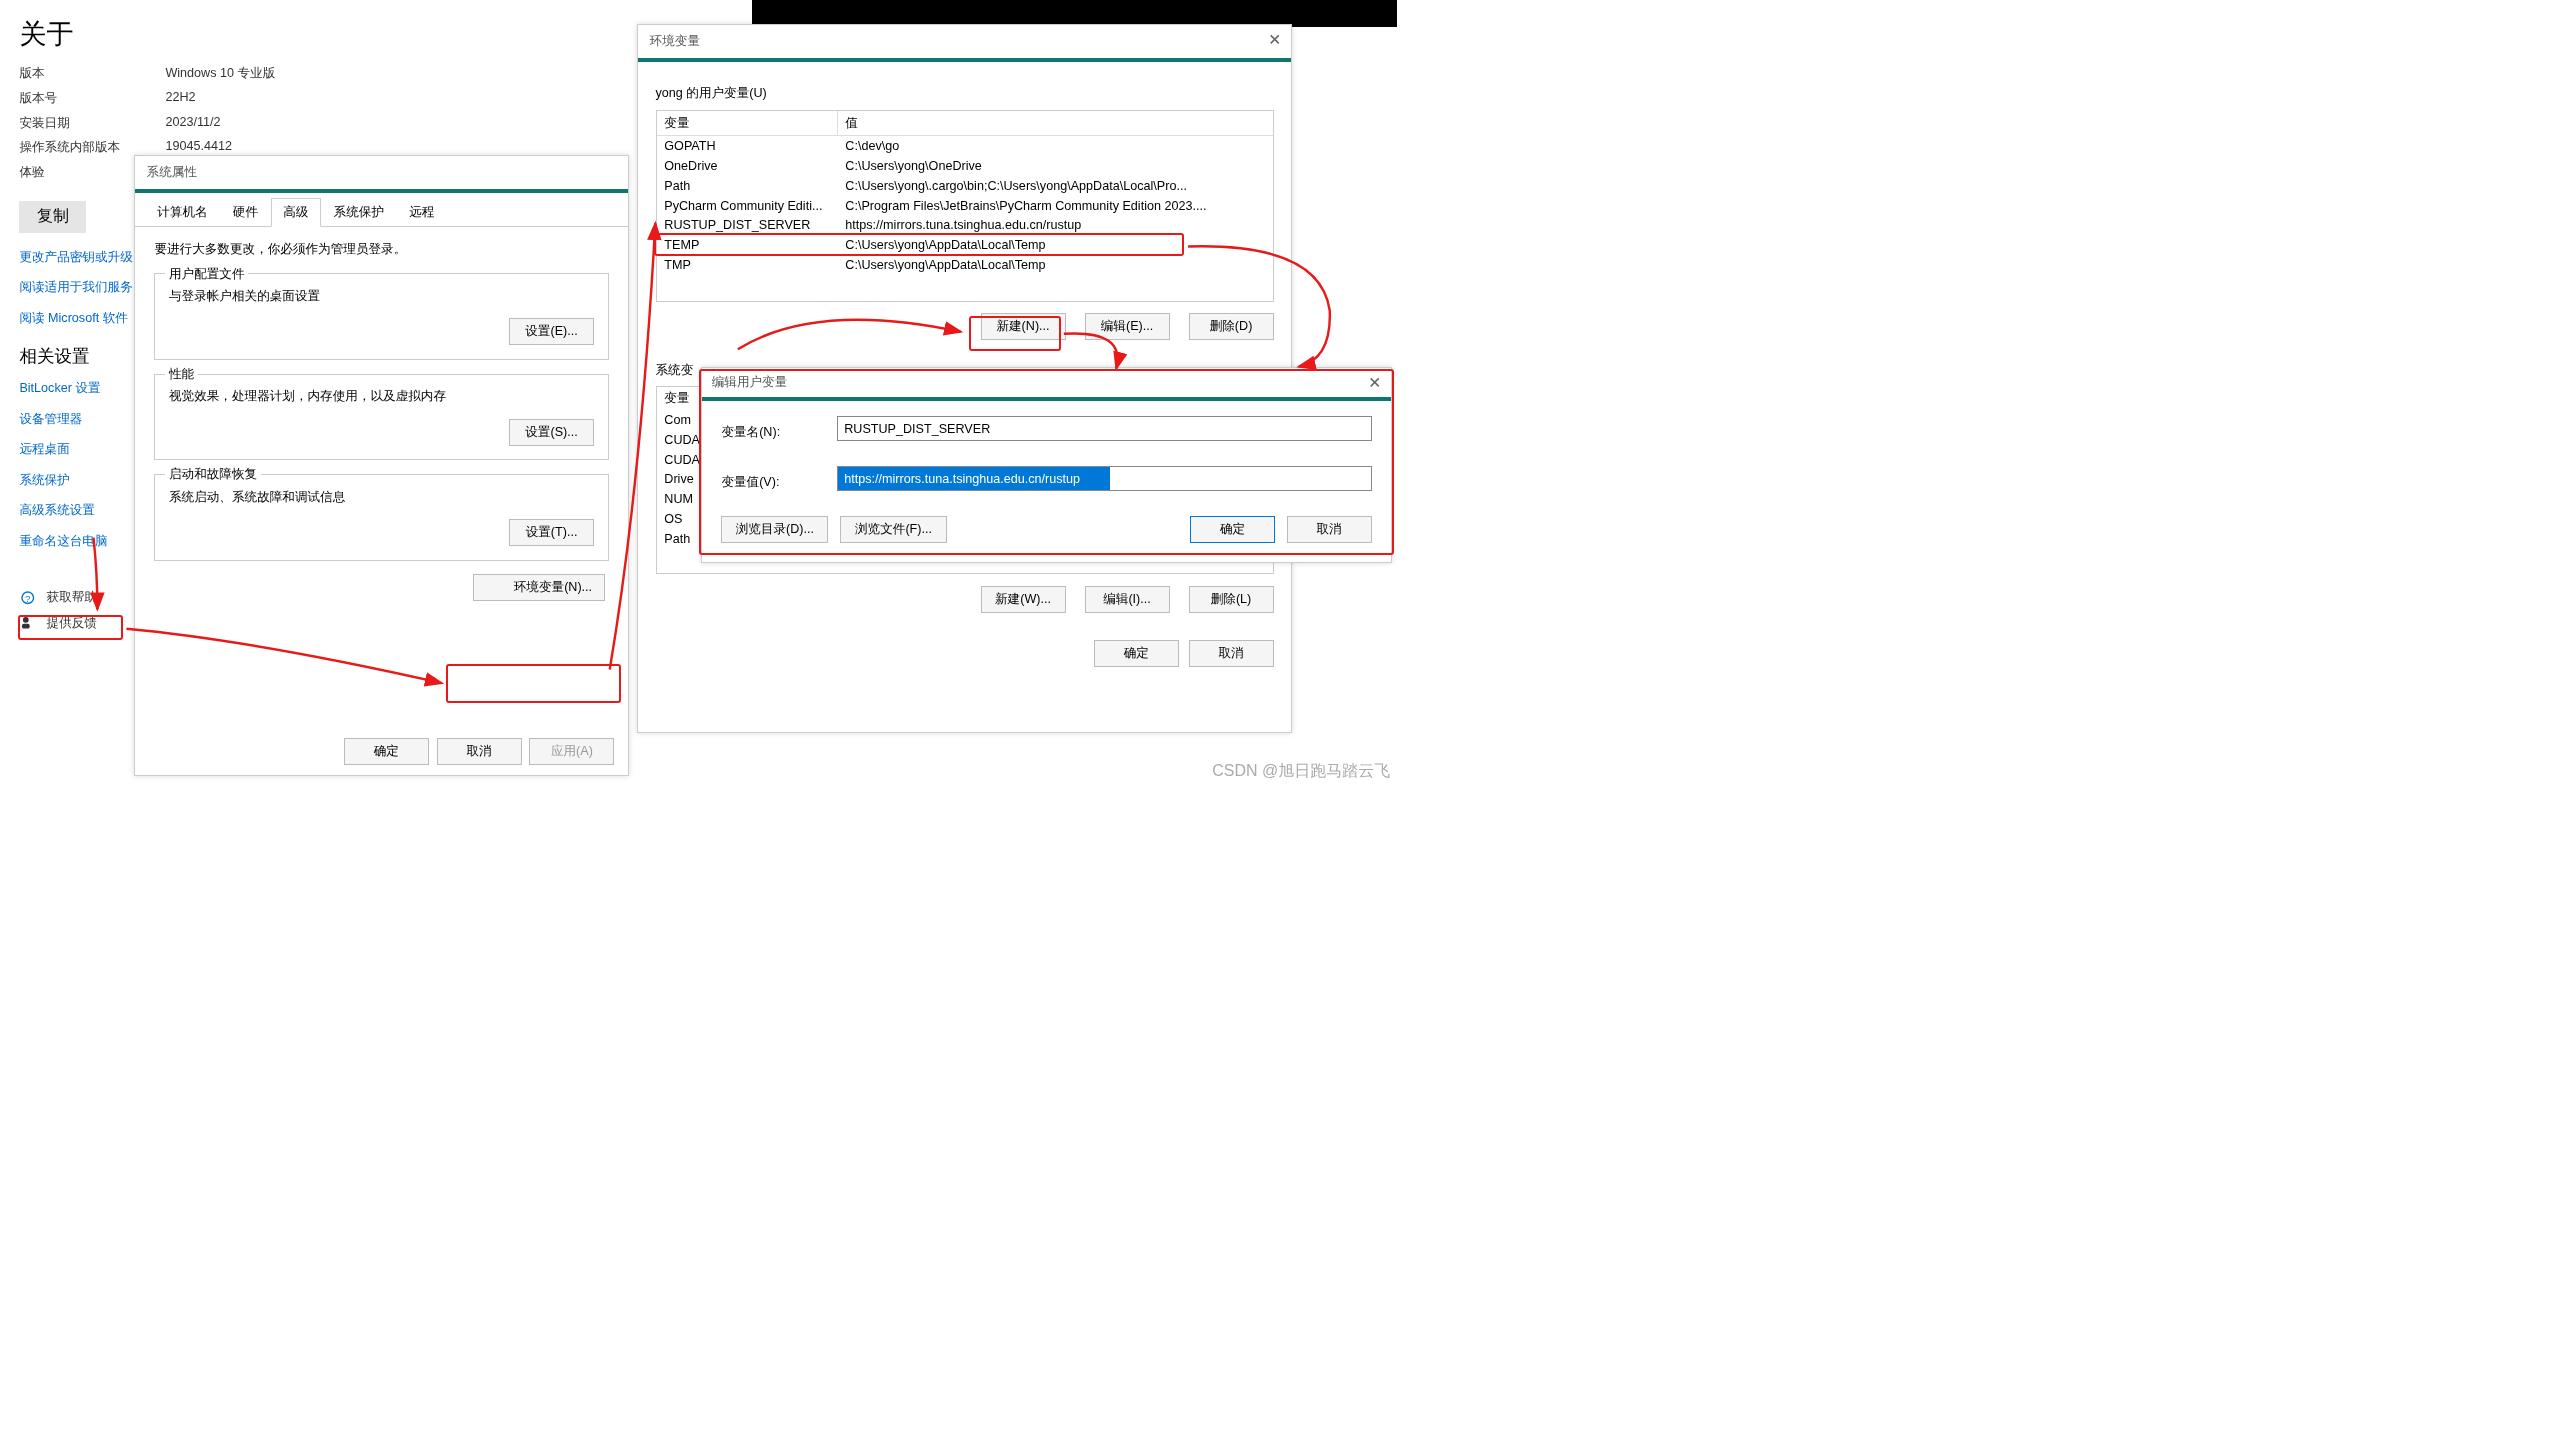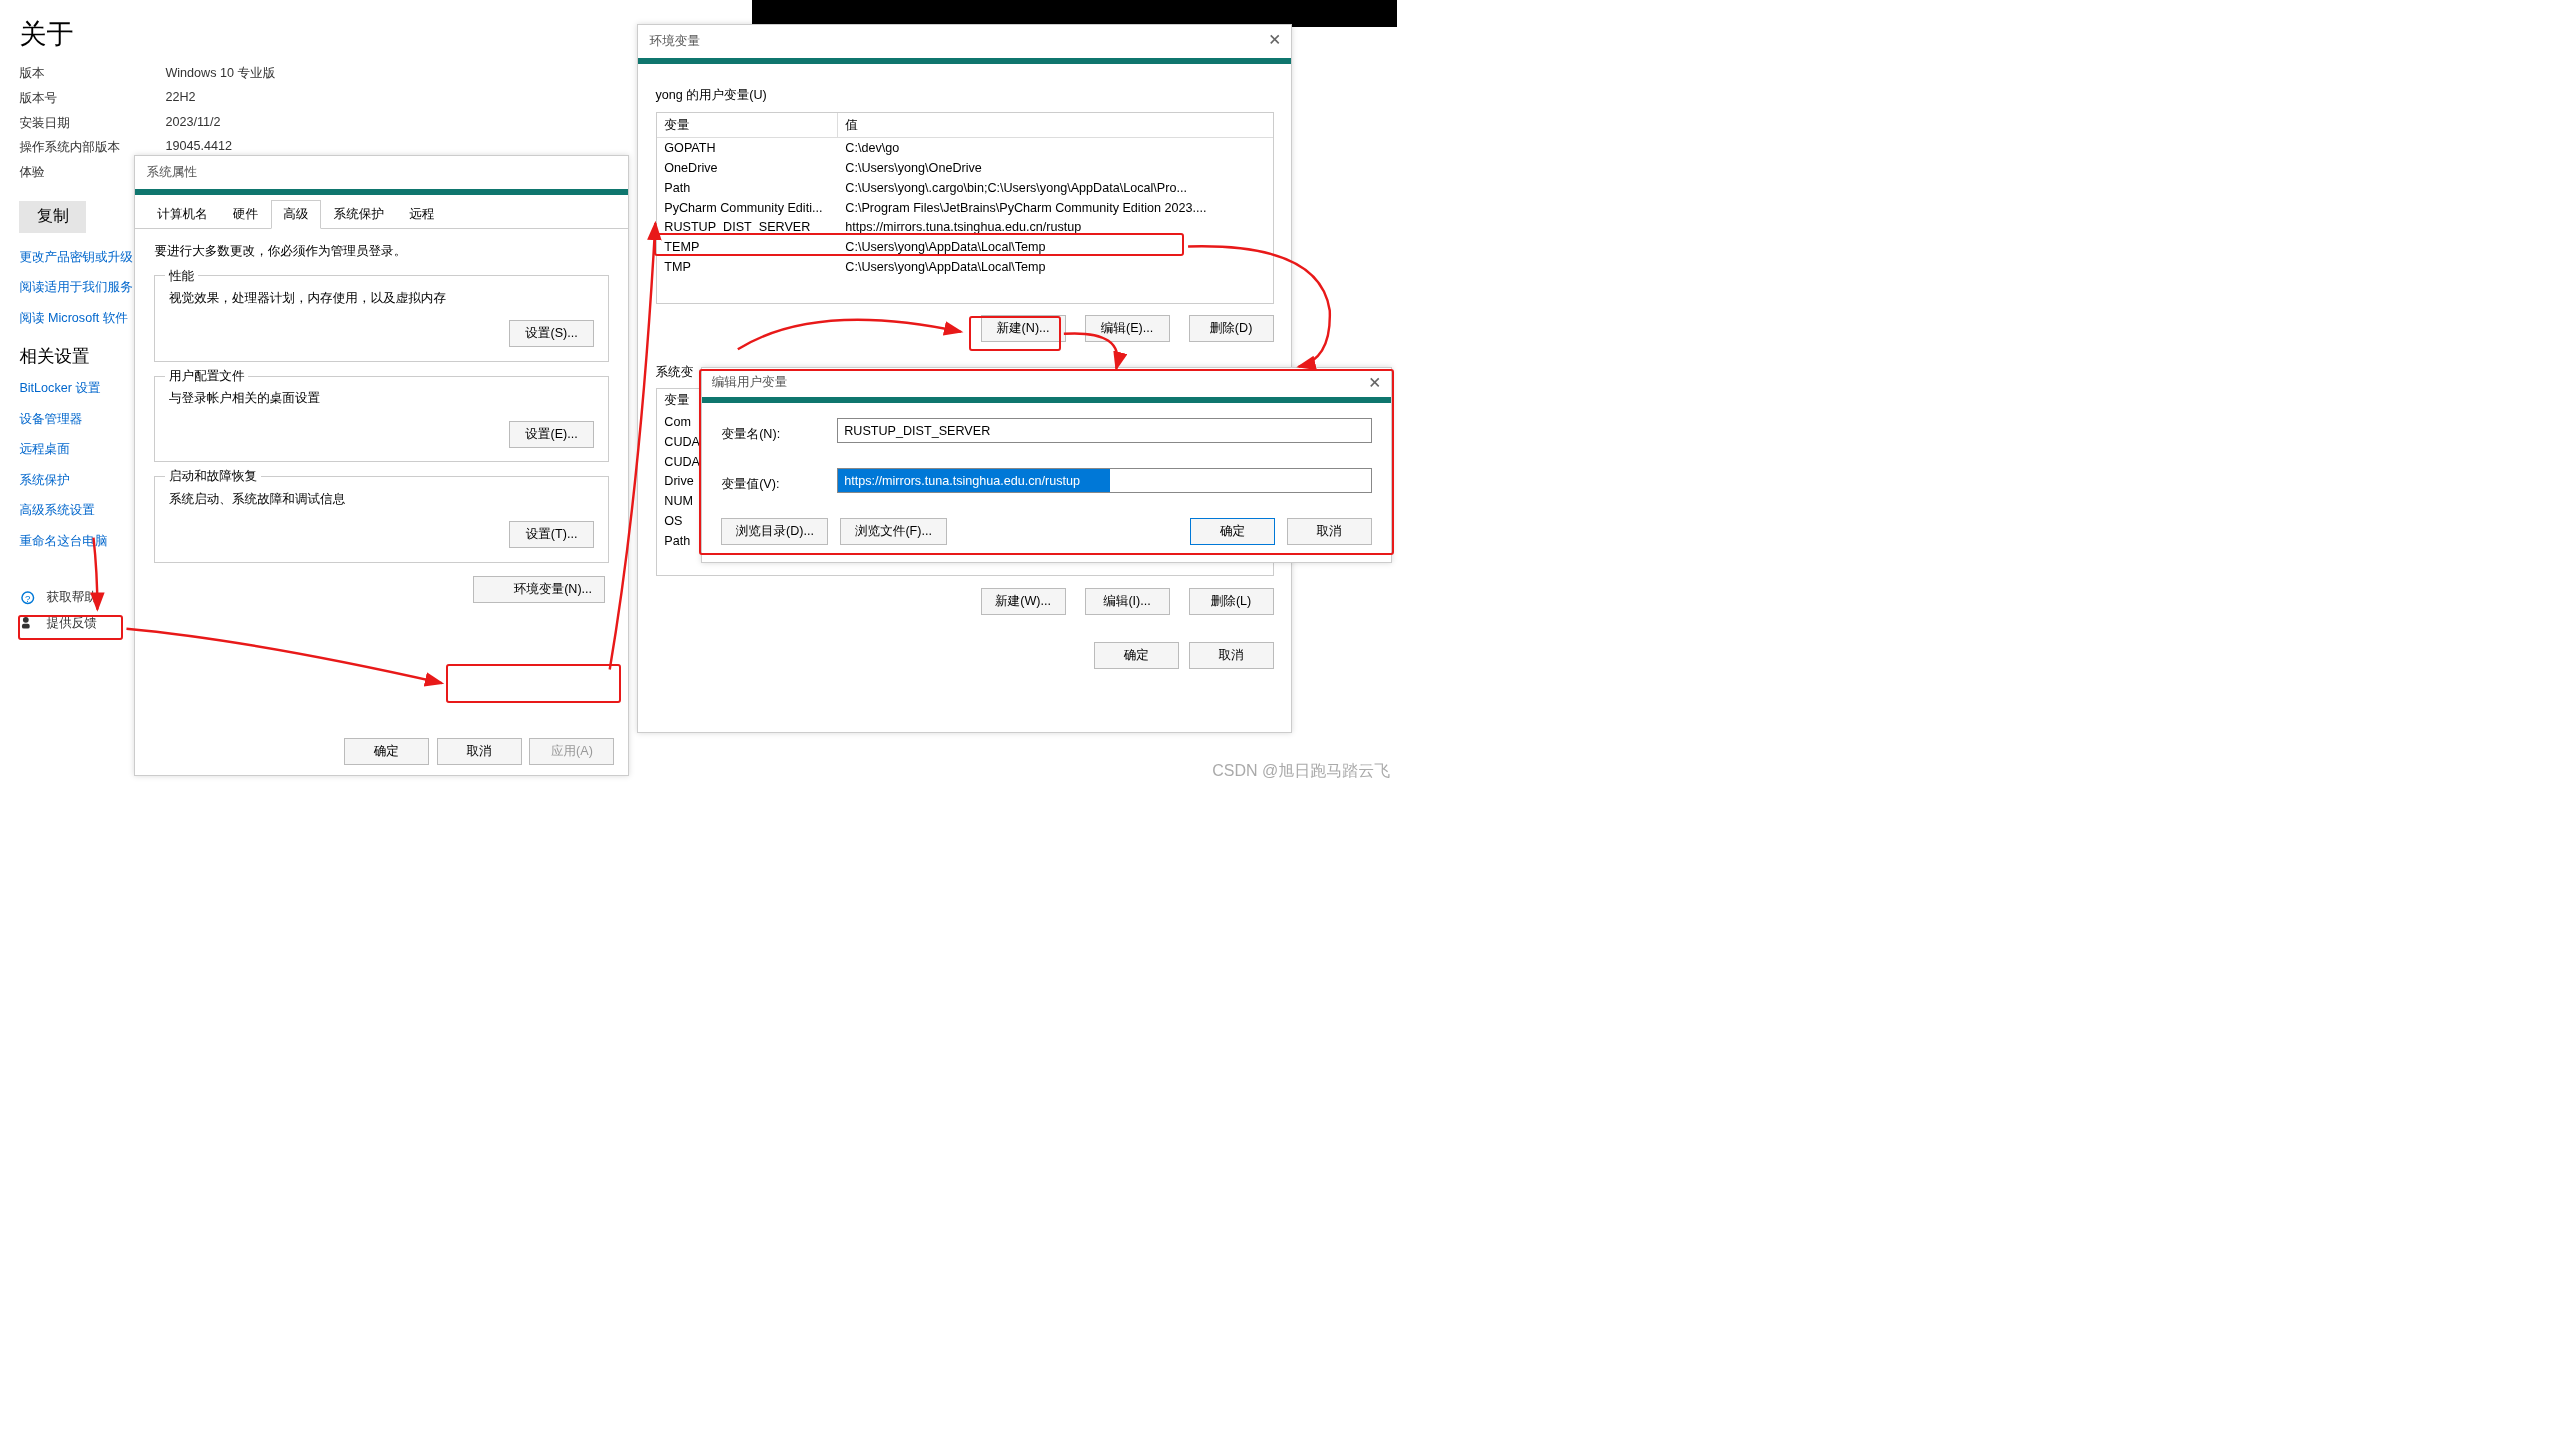--- a/index.html
+++ b/index.html
@@ -13,21 +13,21 @@
 .info-row .val { color: #333; }
 .copy-btn { display: inline-block; background: #e5e5e5; padding: 5.8px 17.5px; margin-top: 11.6px; margin-bottom: 15.5px; cursor: pointer; font-size: 16px; }
 .link { color: #0066cc; margin-bottom: 13.6px; display: block; font-size: 12.6px; cursor: pointer; }
 .section-title { font-size: 17.5px; font-weight: 400; margin-top: 17.5px; margin-bottom: 11.6px; }
 .help-row { display:flex; align-items:center; gap:9.7px; margin-top:7.8px; color:#333; font-size:12.6px; }
 .help-row .ico { width:17.5px; height:17.5px; display:inline-flex; align-items:center; justify-content:center; }
 
 
 .dialog { position: absolute; background: #fff; border: 1px solid #ccc; box-shadow: 0 0 5.8px rgba(0,0,0,0.15); }
 .sysprops { left: 134px; top: 155px; width: 495px; height: 621px; }
-.dlg-title { padding: 7.8px 11.6px; font-size: 12.6px; color: #555; border-bottom: 6px solid #0f766e; }
+.dlg-title { padding: 7.8px 11.6px; font-size: 12.6px; color: #555; border-bottom: 4px solid #0f766e; }
 .tabs { display:flex; border-bottom:1px solid #ccc; padding: 5.8px 9.7px 0 9.7px; }
 .tab { padding: 4.9px 11.6px; border:1px solid transparent; border-bottom:none; font-size:12.6px; cursor:pointer; }
 .tab.active { border:1px solid #ccc; border-bottom:1px solid #fff; background:#fff; margin-bottom:-1px; }
 .sysprops-body { padding: 13.6px 19.4px; }
 .sysprops-body .notice { font-size:12.6px; margin-bottom:15.5px; }
 .grp { border:1px solid #ccc; padding: 9.7px 13.6px 13.6px 13.6px; margin-bottom:13.6px; position:relative; }
 .grp-title { position:absolute; top:-8.7px; left:9.7px; background:#fff; padding:0 3.9px; font-size:12.6px; }
 .grp-desc { font-size:12.6px; margin-bottom:13.6px; margin-top:3.9px; }
 .grp-btn-row { text-align:right; }
 .btn { display:inline-flex; align-items:center; justify-content:center; min-width:85px; height:27px; padding:0 11.6px; background:#f5f5f5; border:1px solid #bbb; font-size:12.6px; cursor:pointer; }
@@ -139,29 +139,29 @@
     <div class="tab">计算机名</div>
     <div class="tab">硬件</div>
     <div class="tab active">高级</div>
     <div class="tab">系统保护</div>
     <div class="tab">远程</div>
   </div>
   <div class="sysprops-body">
     <div class="notice">要进行大多数更改，你必须作为管理员登录。</div>
 
     <div class="grp">
+      <div class="grp-title">用户配置文件</div>
+      <div class="grp-desc">与登录帐户相关的桌面设置</div>
+      <div class="grp-btn-row"><span class="btn">设置(E)...</span></div>
+    </div>
+
+    <div class="grp">
       <div class="grp-title">性能</div>
       <div class="grp-desc">视觉效果，处理器计划，内存使用，以及虚拟内存</div>
       <div class="grp-btn-row"><span class="btn">设置(S)...</span></div>
-    </div>
-
-    <div class="grp">
-      <div class="grp-title">用户配置文件</div>
-      <div class="grp-desc">与登录帐户相关的桌面设置</div>
-      <div class="grp-btn-row"><span class="btn">设置(E)...</span></div>
     </div>
 
     <div class="grp">
       <div class="grp-title">启动和故障恢复</div>
       <div class="grp-desc">系统启动、系统故障和调试信息</div>
       <div class="grp-btn-row"><span class="btn">设置(T)...</span></div>
     </div>
 
     <div class="env-btn-row"><span class="btn" style="min-width:126px;padding-left:40px;">环境变量(N)...</span></div>
   </div>

